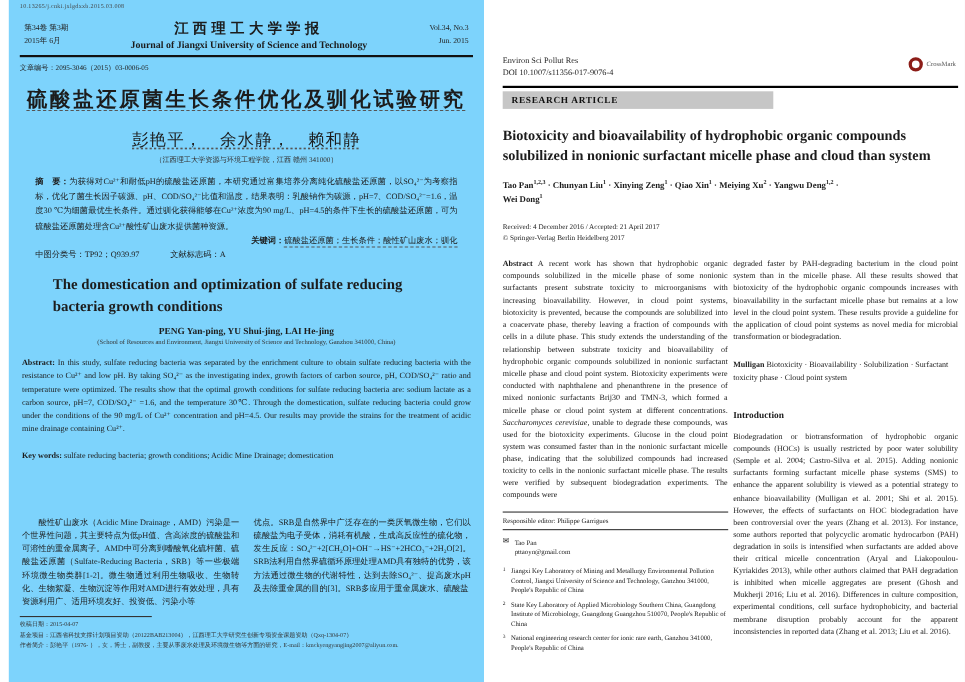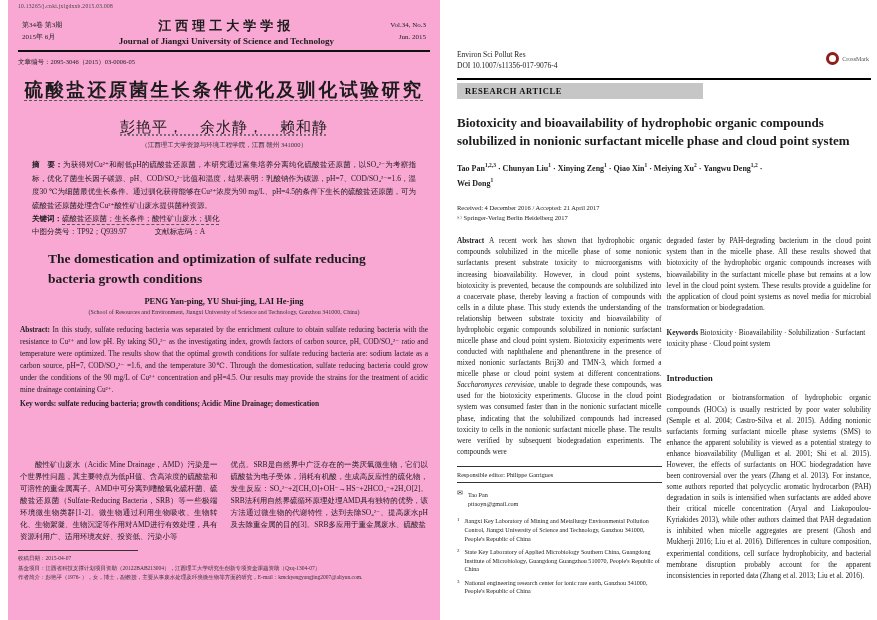--- a/index.html
+++ b/index.html
@@ -1,42 +1,42 @@
 <!DOCTYPE html>
 <html><head>
 <meta charset="utf-8">
 <style>
   html,body{margin:0;padding:0;}
   body{width:877px;height:620px;background:#f4f3f0;font-family:"Liberation Serif","DejaVu Serif",serif;color:#1c1c1c;overflow:hidden;position:relative;}
   .canvas{position:absolute;left:0;top:0;width:877px;height:620px;background:#ffffff;}
   
-  .page-left{position:absolute;left:8px;top:0;width:432px;height:620px;background:#f9a8d4;overflow:hidden;padding:0 10px;box-sizing:border-box;}
+  .page-left{position:absolute;left:8px;top:0;width:432px;height:620px;background:#7dd3fc;overflow:hidden;padding:0 10px;box-sizing:border-box;}
   .lp-doi{font-size:5.5px;color:#444;margin-top:3px;letter-spacing:.3px;}
   .lp-header{display:flex;justify-content:space-between;align-items:center;margin-top:8px;padding:0 4px;}
   .lp-h-side{font-size:7px;line-height:1.6;color:#222;white-space:nowrap;}
   .lp-h-side.right{text-align:right;}
   .lp-h-center{text-align:center;}
   .lp-journal-cn{font-size:13px;font-weight:bold;letter-spacing:4px;}
   .lp-journal-en{font-size:9px;font-weight:bold;margin-top:1px;}
   .lp-rule{border-bottom:2.5px solid #111;margin-top:4px;}
   .lp-artno{font-size:6.5px;margin-top:6px;color:#222;}
   .lp-title{font-size:18.5px;font-weight:bold;text-align:center;letter-spacing:2.5px;margin-top:10px;text-decoration:underline;text-decoration-style:dashed;text-decoration-thickness:1px;text-decoration-color:#555;text-underline-offset:4px;}
   .lp-authors{font-size:15px;text-align:center;margin-top:16px;letter-spacing:1px;text-decoration:underline;text-decoration-style:dotted;text-underline-offset:3px;text-decoration-color:#555;}
   .lp-affil{font-size:6.5px;text-align:center;margin-top:4px;color:#333;}
   .lp-abstract{font-size:7.5px;line-height:1.8;text-align:justify;margin:8px 14px 0 14px;}
   .lp-abstract b{font-weight:bold;}
-  .lp-kwline{font-size:7.5px;margin:2px 14px 0 14px;}
+  .lp-kwline{font-size:7.5px;margin:2px 14px 0 26px;text-align:right;}
   .lp-kw-terms{text-decoration:underline;text-decoration-style:dashed;text-decoration-thickness:1px;text-underline-offset:3px;text-decoration-color:#555;}
   .lp-clcline{font-size:7.5px;margin:3px 14px 0 14px;}
   .lp-clc-gap{display:inline-block;width:28px;}
   .lp-title-en{font-size:13.5px;font-weight:bold;line-height:1.45;margin:12px 30px 0 30px;}
   .lp-authors-en{font-size:8.5px;font-weight:bold;text-align:center;margin-top:8px;}
   .lp-affil-en{font-size:6px;text-align:center;color:#333;margin-top:3px;}
   .lp-abstract-en{font-size:7.4px;line-height:1.62;text-align:justify;margin:9px 2px 0 2px;}
-  .lp-kw-en{font-size:7.4px;margin:3px 2px 0 2px;font-weight:bold;}
+  .lp-kw-en{font-size:7.4px;margin:13px 2px 0 2px;}
   .lp-body{display:flex;gap:13px;margin:10px 2px 0 2px;}
   .lp-col{width:50%;font-size:7.5px;line-height:1.6;text-align:justify;margin-top:41px;}
   .lp-col.first p{text-indent:2em;margin:0;}
   .lp-col p{margin:0;}
   .lp-footrule{width:120px;border-top:1px solid #333;margin-top:7px;}
   .lp-footnotes{font-size:5.5px;line-height:1.75;color:#333;margin-top:3px;}
   
   .page-right{position:absolute;left:455px;top:50px;width:418px;height:570px;background:#ffffff;overflow:hidden;box-sizing:border-box;padding:0 2px;}
   .rp-head{position:relative;}
   .rp-journal{font-size:7.5px;line-height:1.45;color:#222;}
@@ -132,21 +132,21 @@
       <div class="rp-journal">Environ Sci Pollut Res</div>
       <div class="rp-journal">DOI 10.1007/s11356-017-9076-4</div>
       <div class="rp-crossmark">
         <span class="rp-cm-circle"></span>
         <span class="rp-cm-label">CrossMark</span>
       </div>
     </div>
     <div class="rp-rule"></div>
     <div class="rp-banner">RESEARCH ARTICLE</div>
 
-    <div class="rp-title">Biotoxicity and bioavailability of hydrophobic organic compounds solubilized in nonionic surfactant micelle phase and cloud point system</div>
+    <div class="rp-title">Biotoxicity and bioavailability of hydrophobic organic compounds solubilized in nonionic surfactant micelle phase and cloud than system</div>
 
     <div class="rp-authors">
       <span class="rp-author"><span>Tao Pan</span><sup>1,2,3</sup></span>
       <span class="rp-author"><span>Chunyan Liu</span><sup>1</sup></span>
       <span class="rp-author"><span>Xinying Zeng</span><sup>1</sup></span>
       <span class="rp-author"><span>Qiao Xin</span><sup>1</sup></span>
       <span class="rp-author"><span>Meiying Xu</span><sup>2</sup></span>
       <span class="rp-author"><span>Yangwu Deng</span><sup>1,2</sup></span>
       <span class="rp-author"><span>Wei Dong</span><sup>1</sup></span>
     </div>
@@ -181,20 +181,20 @@
             <div class="rp-affil">
                 <span class="num">3</span>
                 <span>National engineering research center for ionic rare earth, Ganzhou 341000, People's Republic of China</span>
               </div>
           </div>
         </div>
       </div>
 
       <div class="rp-col">
         <p class="rp-abs">degraded faster by PAH-degrading bacterium in the cloud point system than in the micelle phase. All these results showed that biotoxicity of the hydrophobic organic compounds increases with bioavailability in the surfactant micelle phase but remains at a low level in the cloud point system. These results provide a guideline for the application of cloud point systems as novel media for microbial transformation or biodegradation.</p>
-        <div class="rp-kw"><b>Keywords</b> <span>Biotoxicity · Bioavailability · Solubilization · Surfactant toxicity phase · Cloud point system</span></div>
+        <div class="rp-kw"><b>Mulligan</b> <span>Biotoxicity · Bioavailability · Solubilization · Surfactant toxicity phase · Cloud point system</span></div>
         <div class="rp-intro-h">Introduction</div>
         <p class="rp-abs rp-intro">Biodegradation or biotransformation of hydrophobic organic compounds (HOCs) is usually restricted by poor water solubility (Semple et al. 2004; Castro-Silva et al. 2015). Adding nonionic surfactants forming surfactant micelle phase systems (SMS) to enhance the apparent solubility is viewed as a potential strategy to enhance bioavailability (Mulligan et al. 2001; Shi et al. 2015). However, the effects of surfactants on HOC biodegradation have been controversial over the years (Zhang et al. 2013). For instance, some authors reported that polycyclic aromatic hydrocarbon (PAH) degradation in soils is intensified when surfactants are added above their critical micelle concentration (Aryal and Liakopoulou-Kyriakides 2013), while other authors claimed that PAH degradation is inhibited when micelle aggregates are present (Ghosh and Mukherji 2016; Liu et al. 2016). Differences in culture composition, experimental conditions, cell surface hydrophobicity, and bacterial membrane disruption probably account for the apparent inconsistencies in reported data (Zhang et al. 2013; Liu et al. 2016).</p>
       </div>
     </div>
   </div>
 
 </div>
 
 </body></html>

